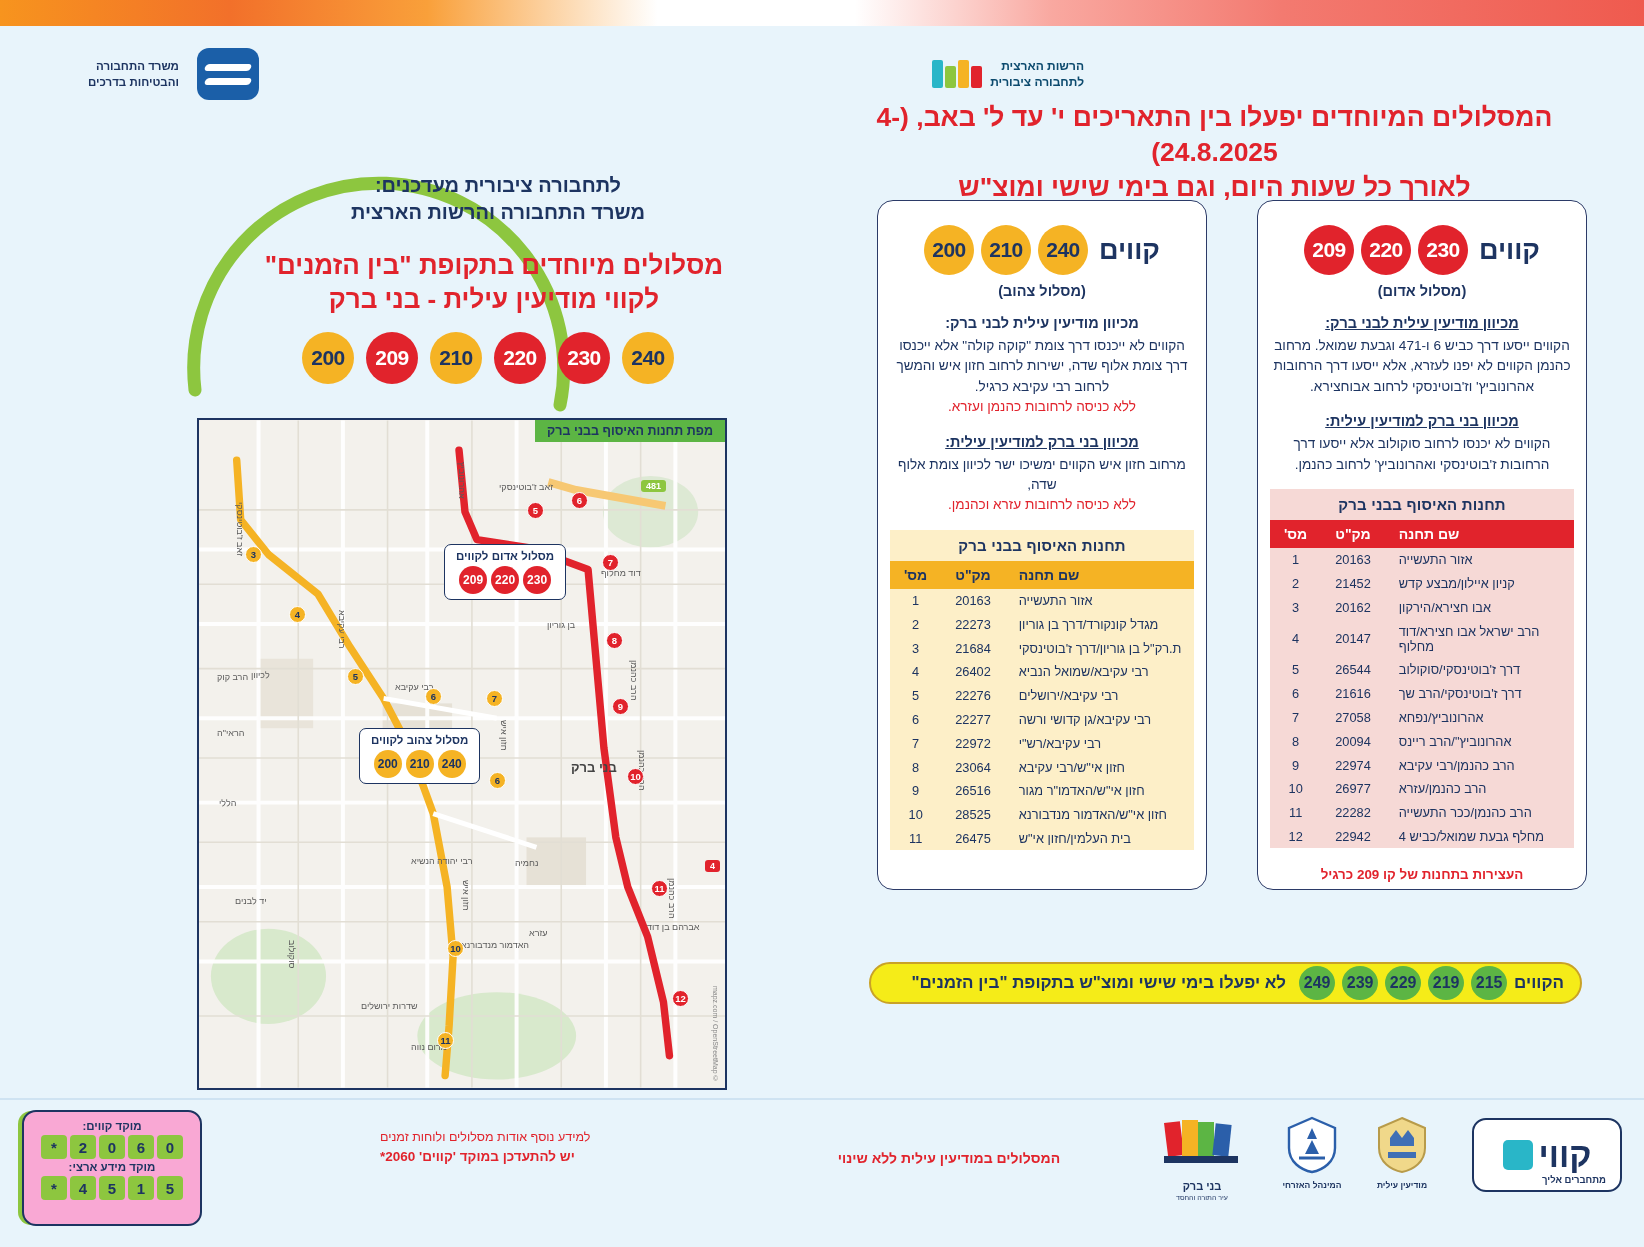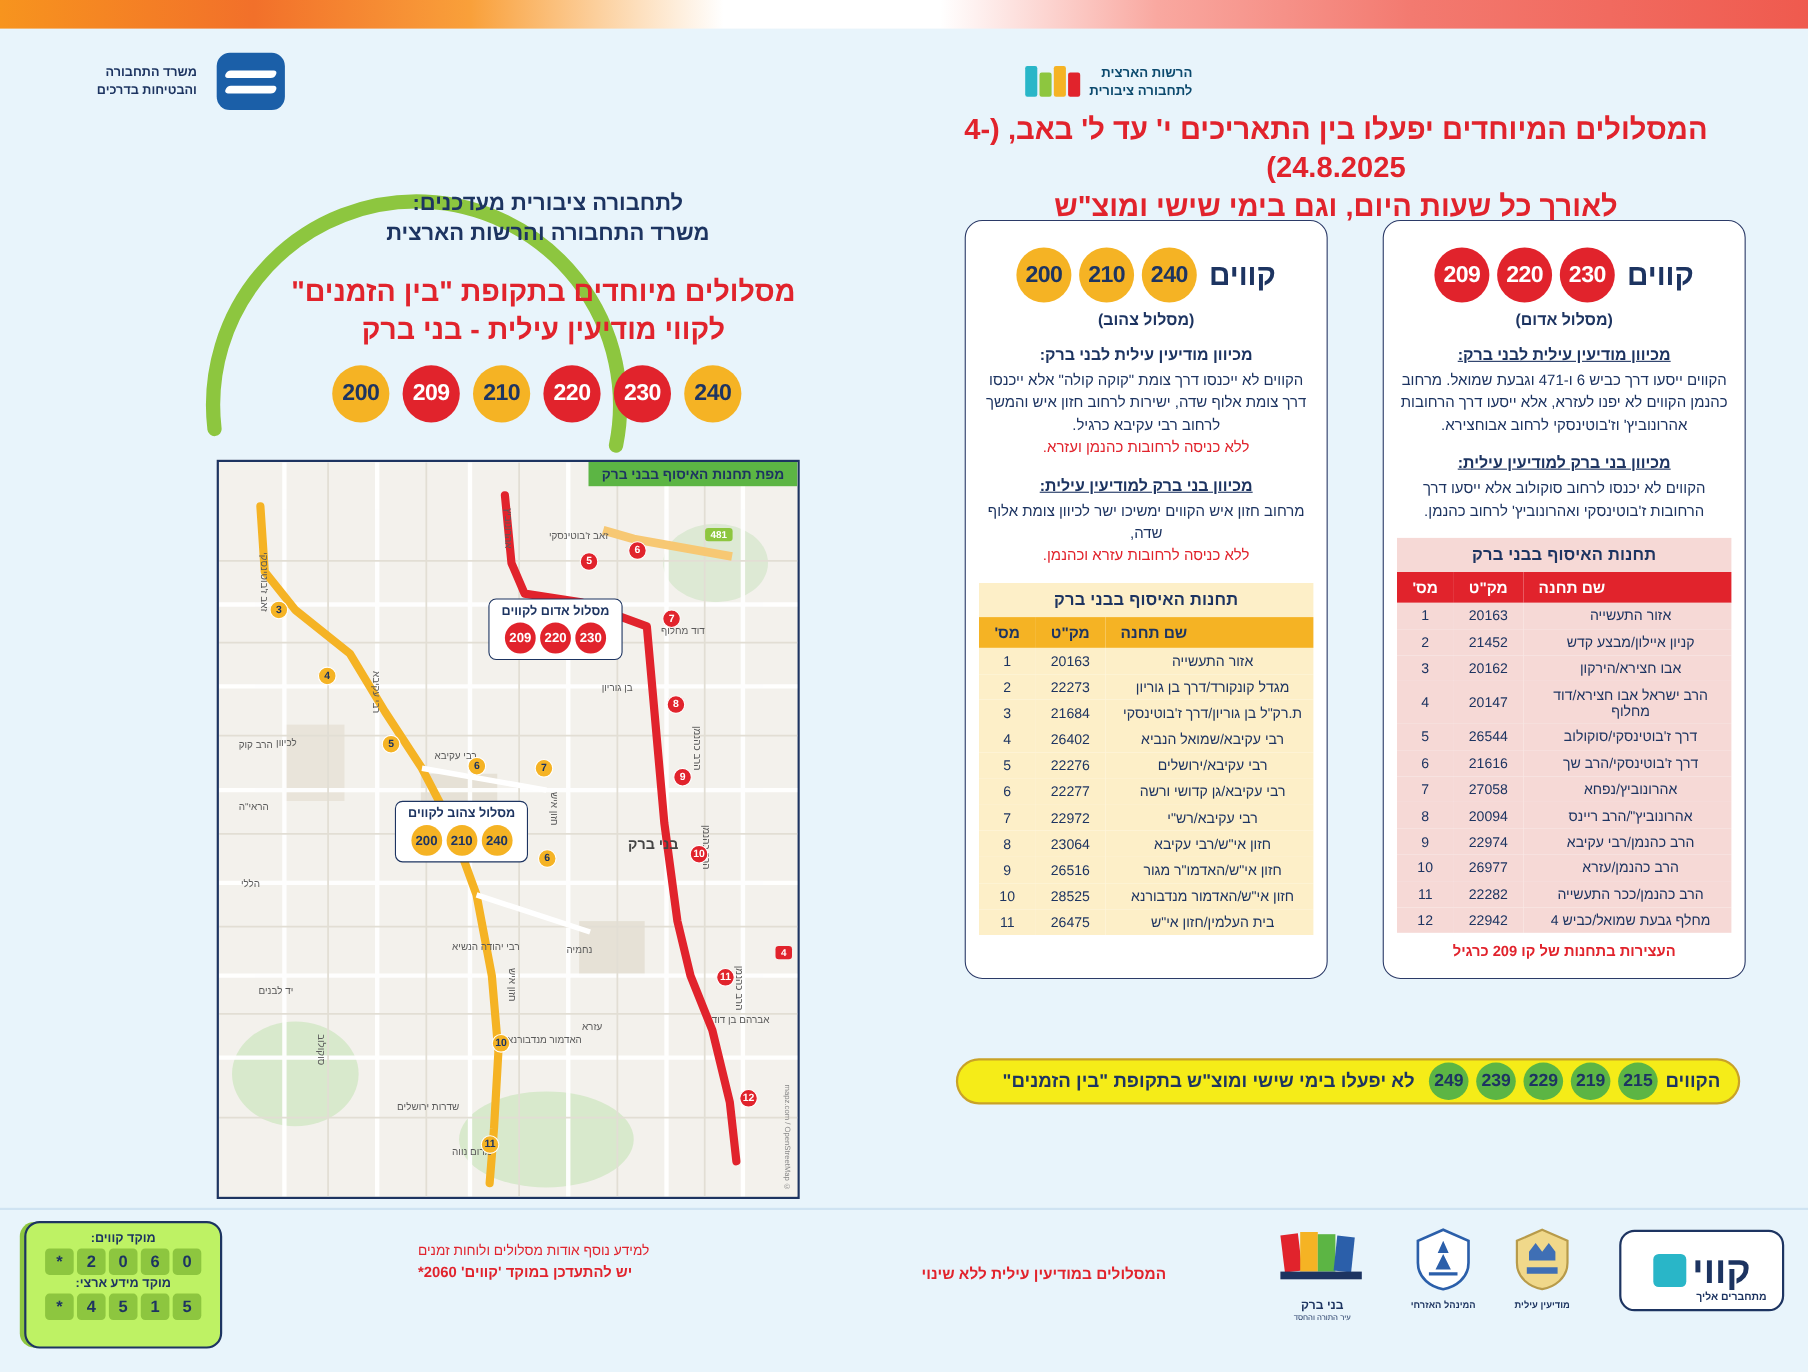--- a/index.html
+++ b/index.html
@@ -77,23 +77,23 @@
   .tbl thead th {
     font-size:14px; font-weight:bold; padding:6px 14px; text-align:left;
   }
   .tbl.red thead th { background:#e1232c; color:#fff; }
   .tbl.yel thead th { background:#f5b324; color:#1d3461; }
   .tbl tbody td { font-size:12.8px; color:#1d3461; padding:4.4px 8px; }
   .tbl.red tbody tr { background:#f6d9d6; }
   .tbl.yel tbody tr { background:#fdefc8; }
   .c-num  { width:34px; text-align:center; }
   .c-code { width:62px; text-align:center; }
-  .c-name { text-align:center; padding-left:14px !important; }
-
-  .tbl-note { text-align:center; font-size:13.4px; font-weight:bold; color:#e1232c; margin-top:9px; }
+  .c-name { text-align:left; padding-left:14px !important; }
+
+  .tbl-note { text-align:center; font-size:13.4px; font-weight:bold; color:#e1232c; margin-top:19px; }
 
   
   .banner {
     position:absolute; top:962px; right:62px; width:713px; height:42px;
     background:#f5ec18; border:2.5px solid #c9a227; border-radius:21px;
     display:flex; align-items:center; justify-content:flex-start; direction:rtl; padding:0 16px; gap:7px;
   }
   .banner .lbl { font-size:17px; font-weight:bold; color:#1d3461; }
   .banner .gcirc {
     width:36px;height:34px;border-radius:50%;background:#5cb544;color:#1d3461;
@@ -170,21 +170,21 @@
     position:absolute; top:1128px; left:380px; width:300px; text-align:left; direction:rtl;
     font-size:12.5px; color:#e1232c; line-height:1.5;
   }
   .foot-note b{ display:block; font-size:13.5px; }
   .foot-mid {
     position:absolute; top:1150px; right:560px; width:270px; text-align:center;
     font-size:14px; font-weight:bold; color:#e1232c;
   }
   .call-box {
     position:absolute; top:1110px; left:22px; width:180px; height:116px;
-    border:2px solid #1d3461; border-radius:14px; background:#bef264;
+    border:2px solid #1d3461; border-radius:14px; background:#f9a8d4;
     box-shadow: -5px 0 0 -1px #8dc63f;
     padding:6px 8px; text-align:center;
   }
   .call-box .cl{ font-size:11.5px; color:#1d3461; font-weight:bold; margin-top:2px;}
   .call-box .digits{ display:flex; gap:3px; justify-content:center; margin-top:3px; direction:ltr;}
   .call-box .digits span{
     width:26px;height:24px;background:#8dc63f;color:#1d3461;border-radius:4px;
     display:flex;align-items:center;justify-content:center;font-size:15px;font-weight:bold;
   }
 </style>

